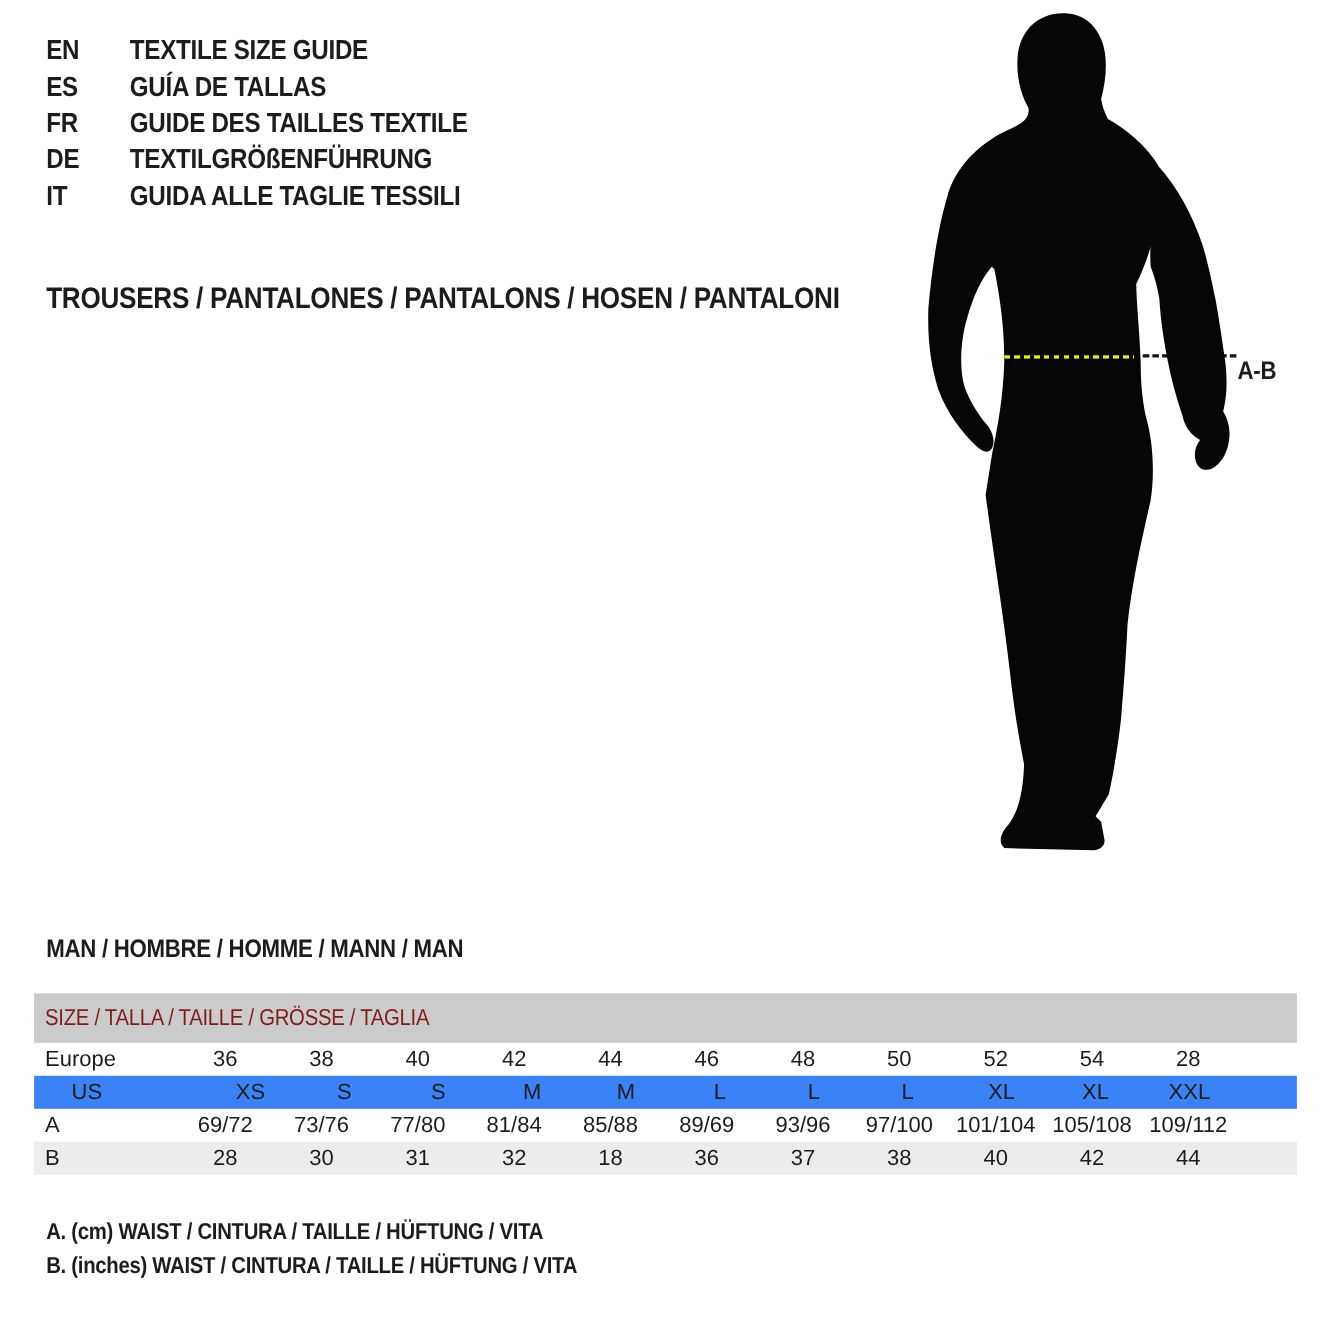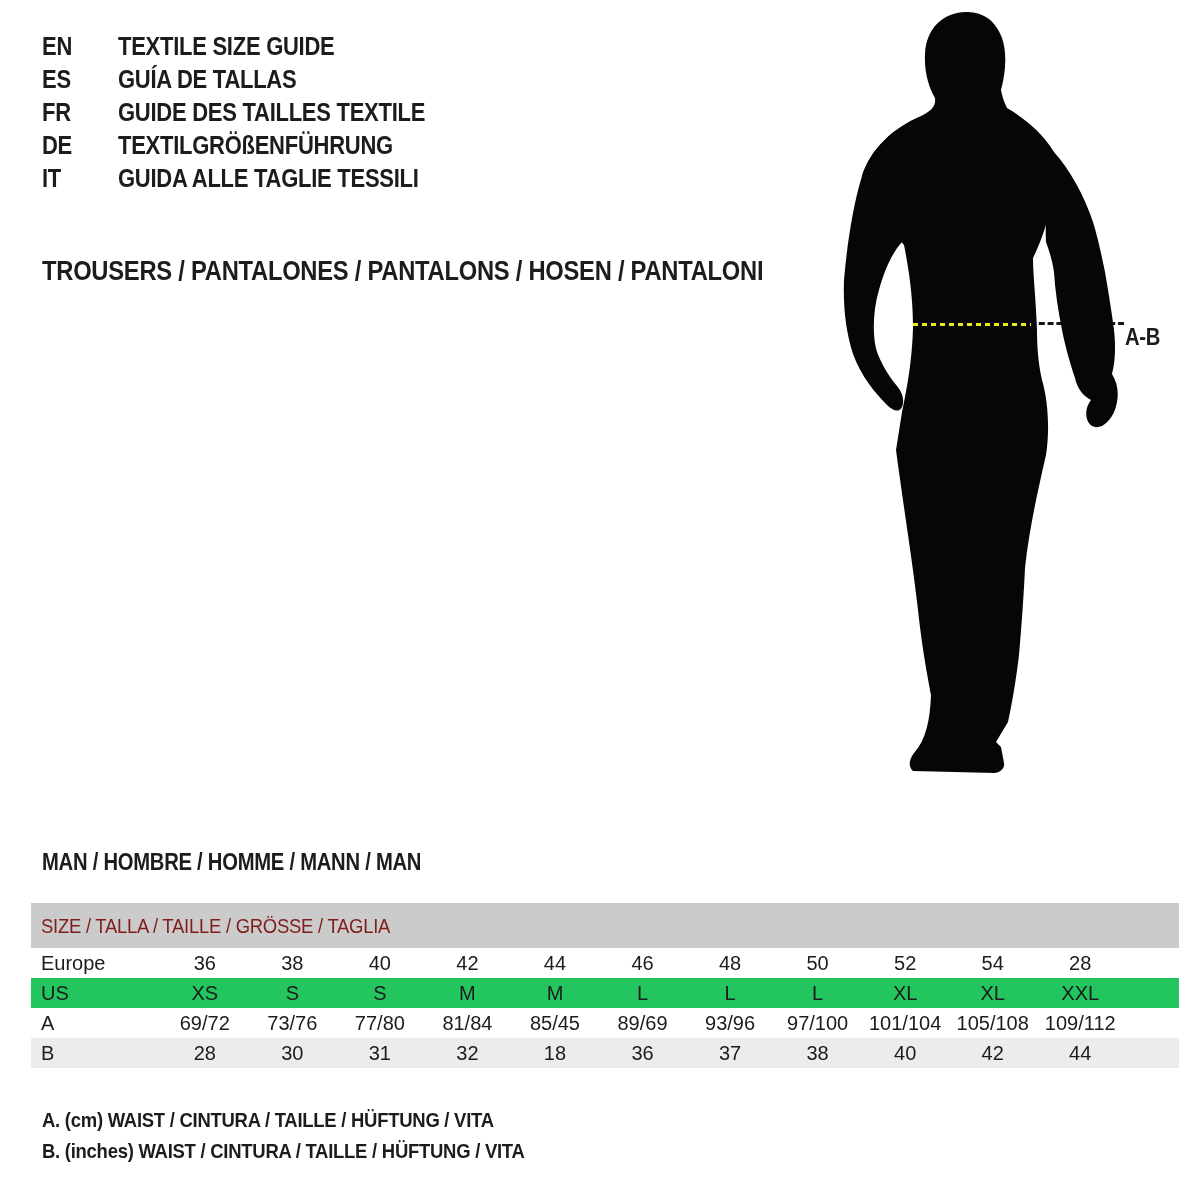--- a/index.html
+++ b/index.html
@@ -170,42 +170,42 @@
           <div class="t-cell">42</div>
           <div class="t-cell">44</div>
           <div class="t-cell">46</div>
           <div class="t-cell">48</div>
           <div class="t-cell">50</div>
           <div class="t-cell">52</div>
           <div class="t-cell">54</div>
           <div class="t-cell">28</div>
         </div>
 
-  <div class="t-row stripe" style="background: #22c55e;">
+  <div class="t-row stripe" style="background: #3b82f6; padding-left: 24px;">
     <span class="t-label">US</span>
   <div class="t-cell">XS</div>
           <div class="t-cell">S</div>
           <div class="t-cell">S</div>
           <div class="t-cell">M</div>
           <div class="t-cell">M</div>
           <div class="t-cell">L</div>
           <div class="t-cell">L</div>
           <div class="t-cell">L</div>
           <div class="t-cell">XL</div>
           <div class="t-cell">XL</div>
           <div class="t-cell">XXL</div>
         </div>
 
   <div class="t-row">
     <span class="t-label">A</span>
   <div class="t-cell">69/72</div>
           <div class="t-cell">73/76</div>
           <div class="t-cell">77/80</div>
           <div class="t-cell">81/84</div>
-          <div class="t-cell">85/45</div>
+          <div class="t-cell">85/88</div>
           <div class="t-cell">89/69</div>
           <div class="t-cell">93/96</div>
           <div class="t-cell">97/100</div>
           <div class="t-cell">101/104</div>
           <div class="t-cell">105/108</div>
           <div class="t-cell">109/112</div>
         </div>
 
   <div class="t-row stripe" style="background: rgb(236, 236, 236);">
     <span class="t-label">B</span>

